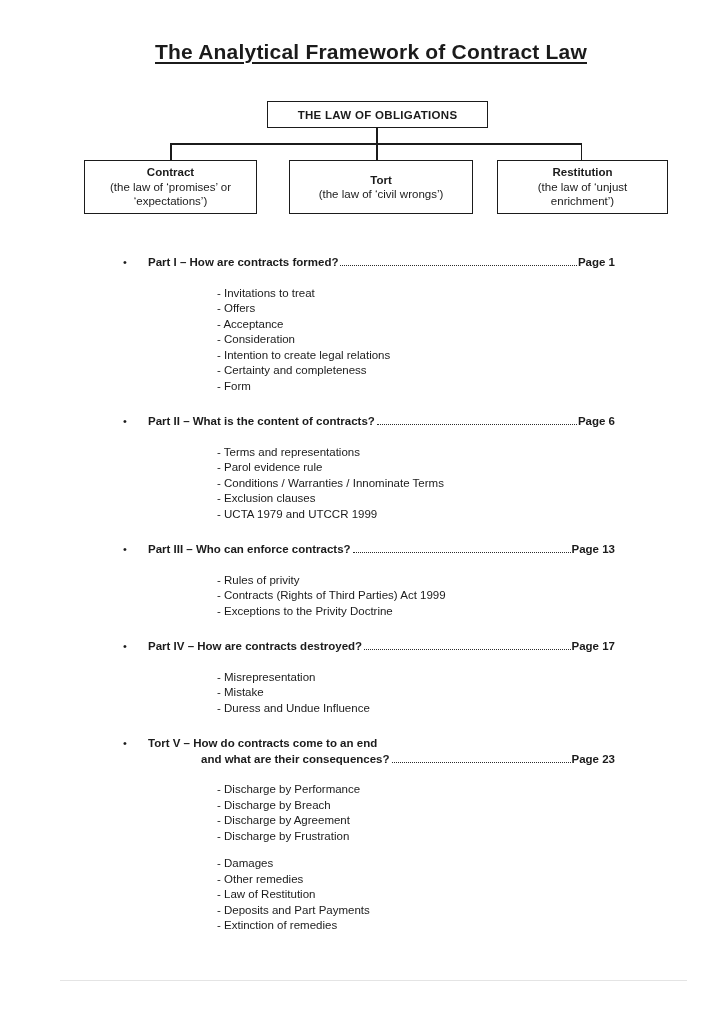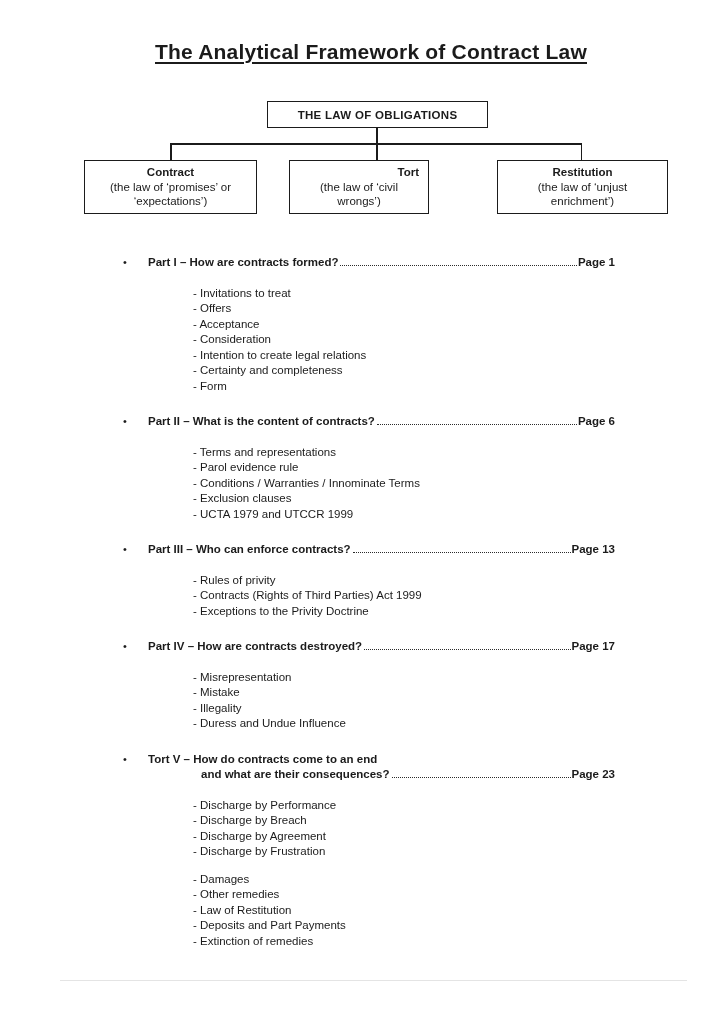--- a/index.html
+++ b/index.html
@@ -39,21 +39,21 @@
   .stub-left   { left:170px; top:42px; width:1.5px; height:18px; }
   .stub-right  { left:580.5px; top:42px; width:1.5px; height:18px; }
   .branch-box {
     position:absolute; top:59px; height:54px;
     border:1.5px solid #1b1b1b; box-sizing:border-box;
     display:flex; flex-direction:column; align-items:center; justify-content:center;
     text-align:center; font-size:11.5px; line-height:14.5px;
     padding:0 9px;
   }
   .branch-1 { left:84px;  width:173px; }
-  .branch-2 { left:289px; width:140px;align-items:flex-end; }
+  .branch-2 { left:289px; width:184px; }
   .branch-3 { left:497px; width:171px; }
   .branch-name { font-weight:bold; }
 
   
   .toc {
     position:absolute; top:255px; left:123px; width:492px;
     font-size:11.5px; line-height:15.5px;
   }
   .part { margin-top:20px; }
   .part:first-child { margin-top:0; }
@@ -63,21 +63,21 @@
   }
   .heading-text { white-space:nowrap; }
   .leader {
     flex:1 1 auto; min-width:14px;
     border-bottom:1.7px dotted #2c2c2c;
     margin:0 1px 3px 2px;
   }
   .page-ref { white-space:nowrap; }
   .part-heading.line2 { padding-left:78px; }
   .items { margin:15px 0 0 70px; }
-  .items .toc-item { white-space:nowrap; }
+  .items .toc-item { white-space:nowrap;margin-left:24px; }
   .items.group2 { margin-top:12px; }
 
   .bottom-divider {
     position:absolute; top:980px; left:60px; width:627px; height:1px;
     background:#e4e4e4;
   }
 </style>
 </head>
 <body>
 
@@ -161,21 +161,20 @@
     <div class="part">
       <div class="part-heading">
         <span class="bullet">•</span>
         <span class="heading-text">Part IV – How are contracts destroyed?</span>
         <span class="leader"></span>
         <span class="page-ref">Page 17</span>
       </div>
       <div class="items">
         <div class="toc-item">- Misrepresentation</div>
         <div class="toc-item">- Mistake</div>
-        <div class="toc-item">- Illegality</div>
         <div class="toc-item">- Duress and Undue Influence</div>
       </div>
     </div>
 
     <div class="part">
       <div class="part-heading">
         <span class="bullet">•</span>
         <span class="heading-text">Tort V – How do contracts come to an end</span>
       </div>
       <div class="part-heading line2">

